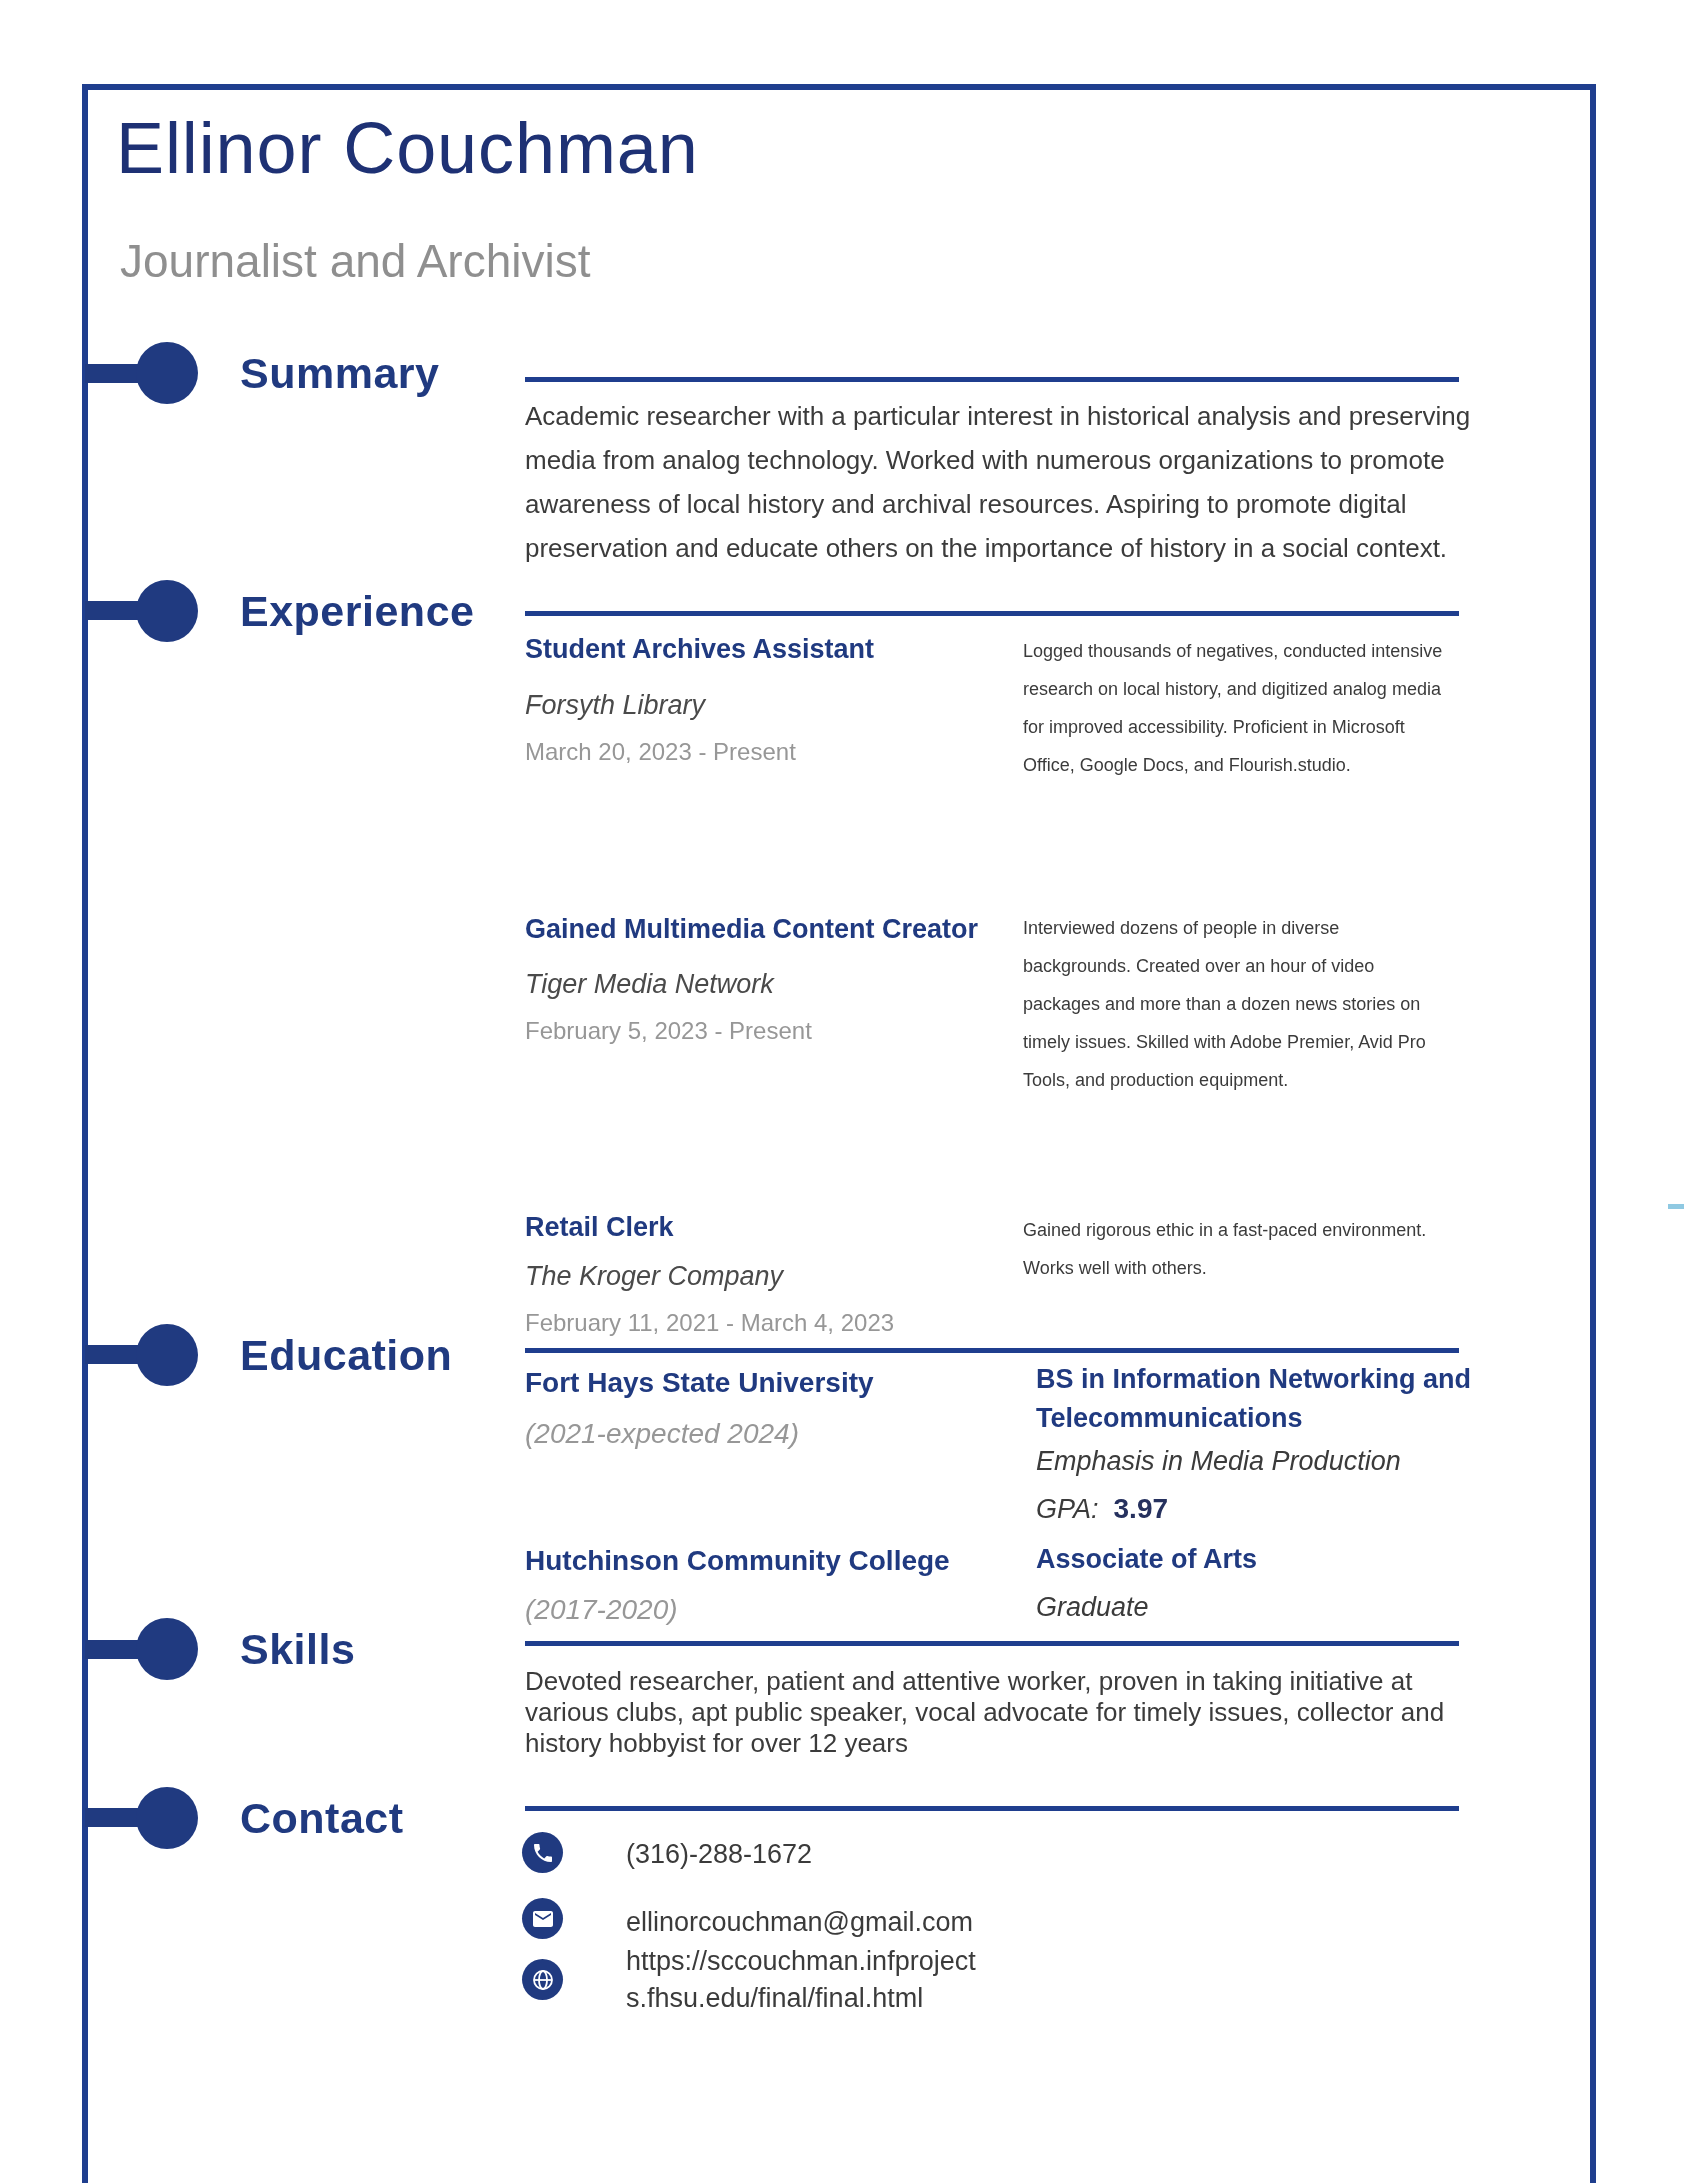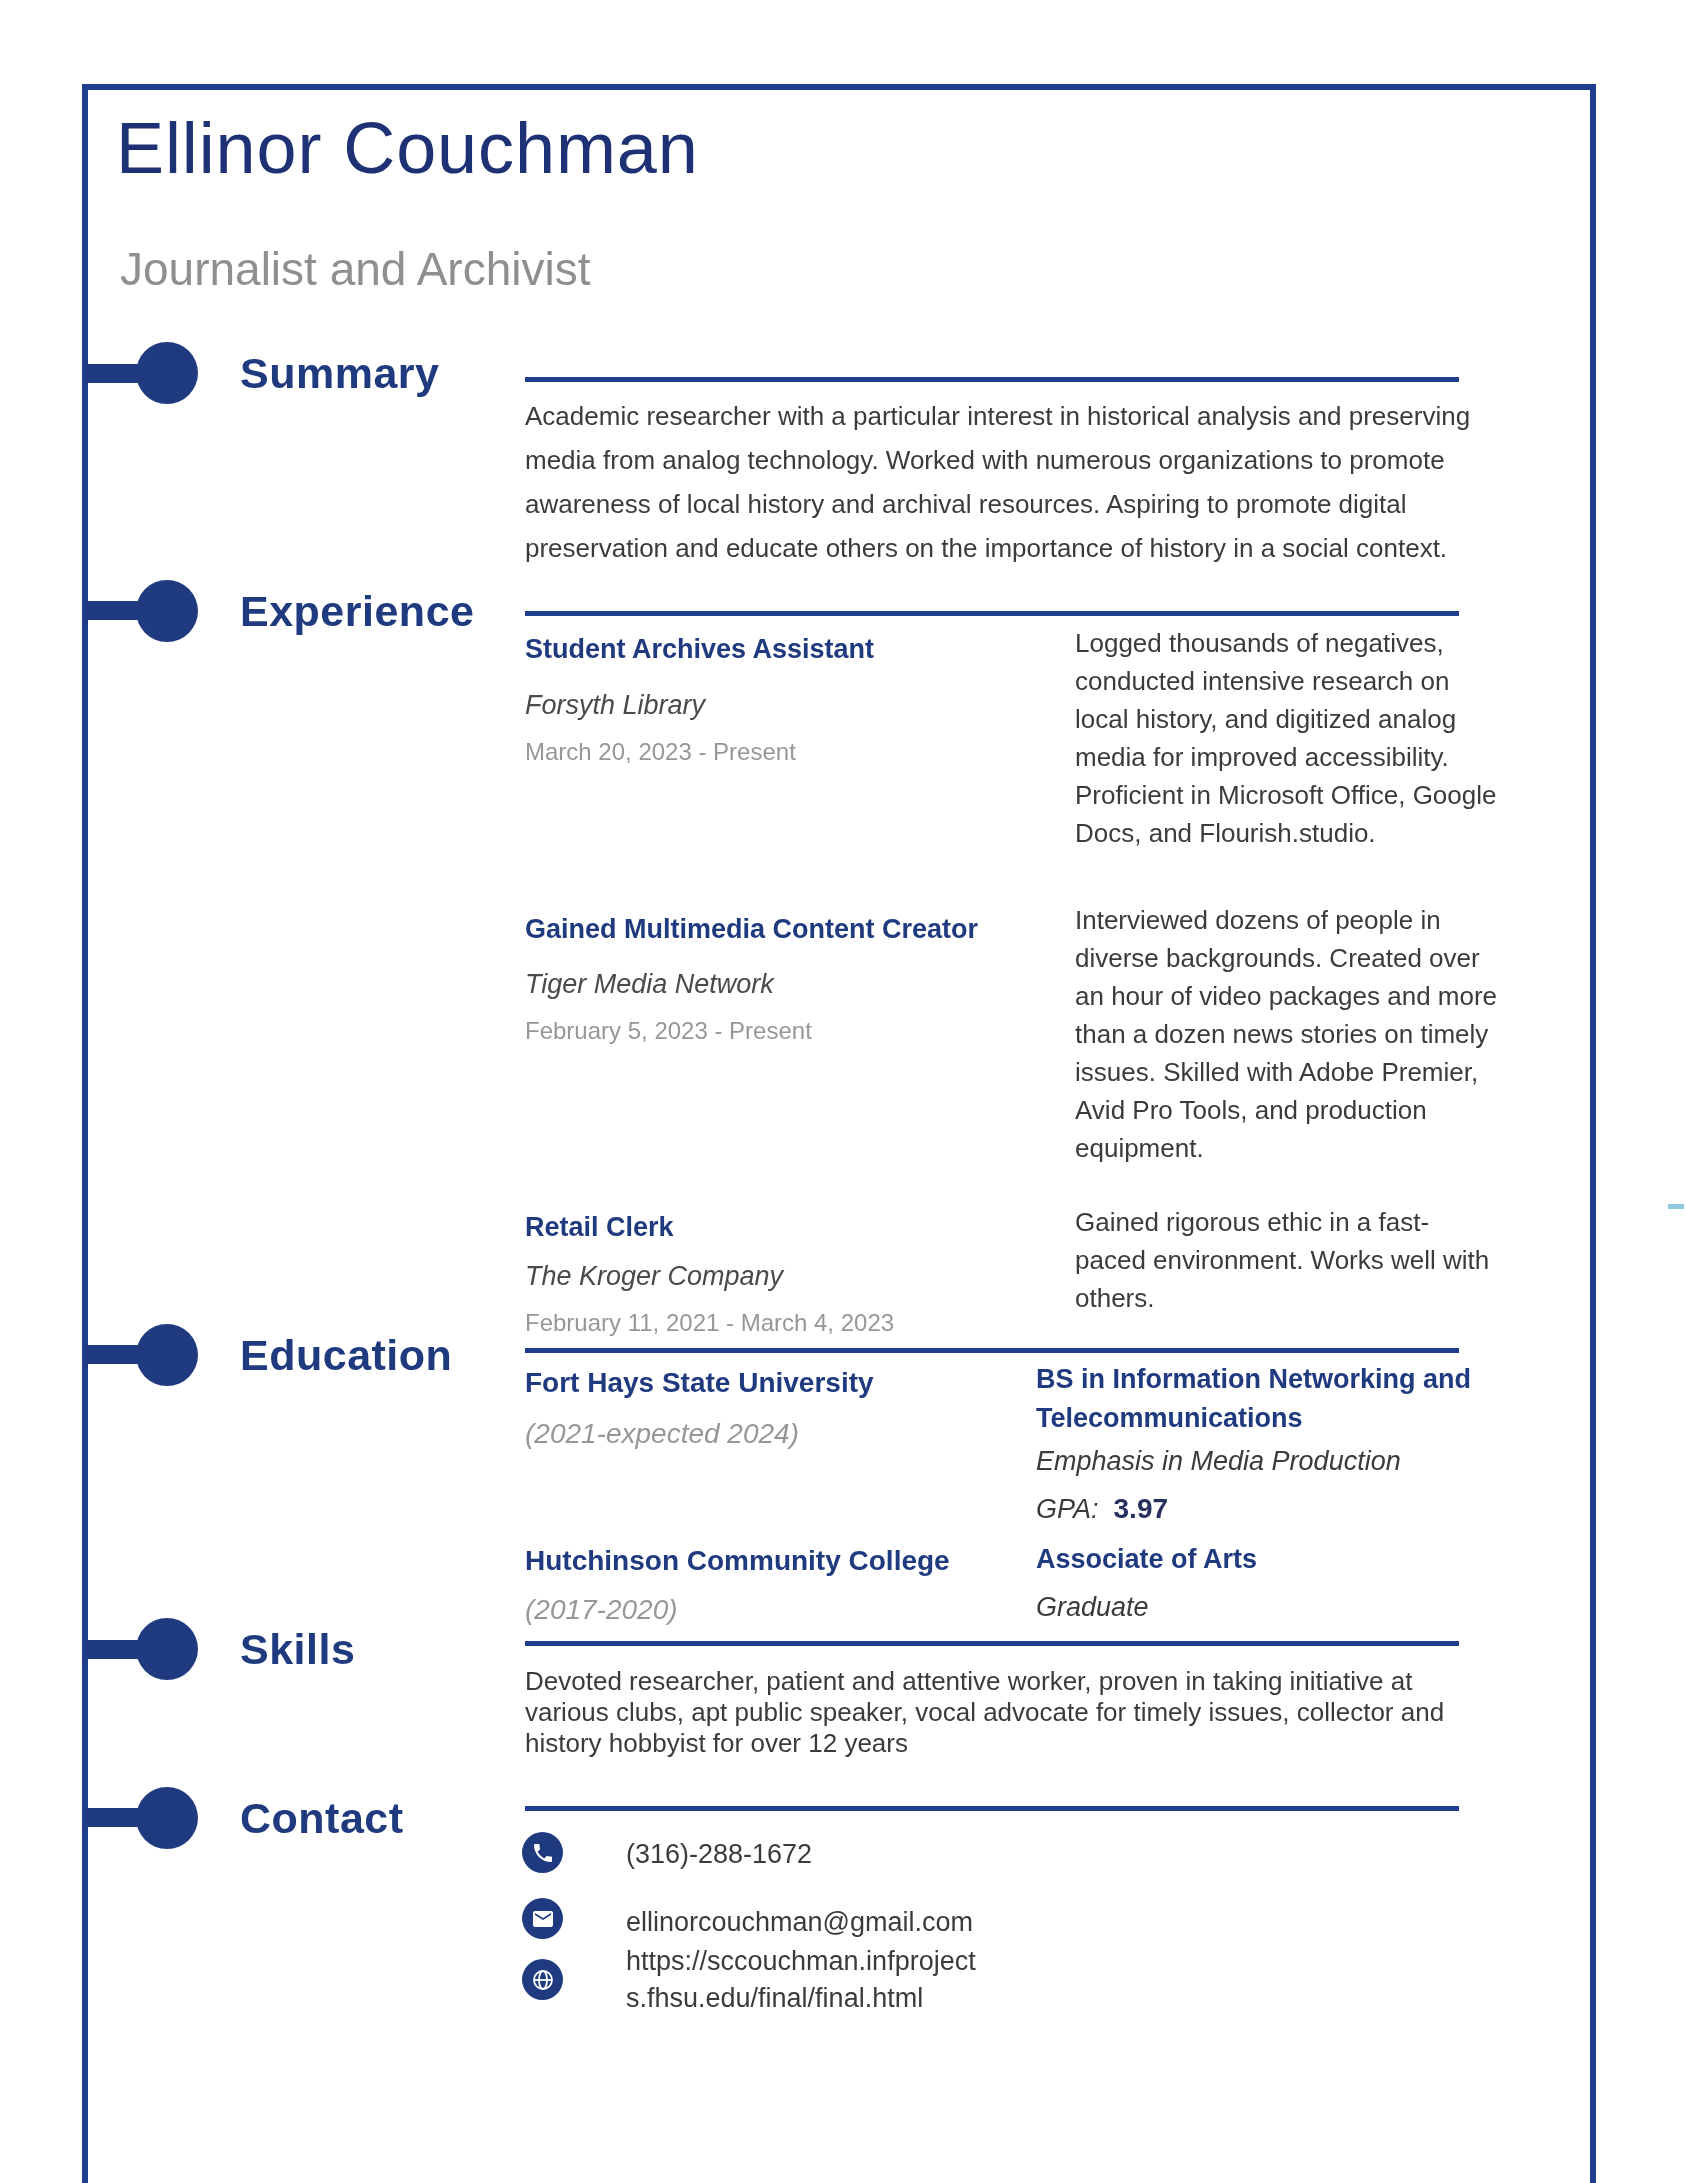--- a/index.html
+++ b/index.html
@@ -17,39 +17,39 @@
   .page{position:relative;width:1686px;height:2184px;background:#fff;}
 
   
   .frame-top{position:absolute;left:82px;top:84px;width:1513px;height:5.6px;background:var(--rule);}
   .frame-left{position:absolute;left:82px;top:84px;width:5.6px;height:2100px;background:var(--rule);}
   .frame-right{position:absolute;left:1590px;top:84px;width:5.6px;height:2100px;background:var(--rule);}
 
   
   .name{position:absolute;left:116px;top:103px;font-size:72px;font-weight:normal;
     letter-spacing:0.9px;color:var(--navy-dark);white-space:nowrap;line-height:1.25;}
-  .role{position:absolute;left:120px;top:234px;font-size:46px;color:var(--subtitle);white-space:nowrap;margin-top:8px;}
+  .role{position:absolute;left:120px;top:234px;font-size:46px;color:var(--subtitle);white-space:nowrap;}
 
   
   .marker-bar{position:absolute;left:85px;width:58px;height:19px;background:var(--navy);}
   .marker-circle{position:absolute;left:136px;width:62px;height:62px;border-radius:50%;background:var(--navy);}
   .section-title{position:absolute;left:240px;font-size:43px;font-weight:bold;letter-spacing:0.5px;
     color:var(--navy);white-space:nowrap;line-height:56px;}
 
   
   .rule{position:absolute;left:525px;width:934px;height:4.7px;background:var(--rule);}
 
   
   .para{position:absolute;left:525px;width:956px;font-size:26px;line-height:44px;color:var(--body);}
 
   
   .job-title{position:absolute;left:525px;font-size:27px;font-weight:bold;color:var(--navy);white-space:nowrap;line-height:36px;}
   .job-company{position:absolute;left:525px;font-size:27px;font-style:italic;color:var(--company);white-space:nowrap;line-height:36px;}
   .job-dates{position:absolute;left:525px;font-size:24px;color:var(--muted);white-space:nowrap;line-height:36px;}
-  .job-desc{position:absolute;left:1075px;width:423px;font-size:26px;line-height:38px;color:var(--body);}
+  .job-desc{position:absolute;left:1023px;width:423px;font-size:18px;line-height:38px;color:var(--body);margin-top:8px;}
 
   
   .school-name{position:absolute;left:525px;font-size:28px;font-weight:bold;color:var(--navy);white-space:nowrap;line-height:37px;}
   .school-dates{position:absolute;left:525px;font-size:28px;font-style:italic;color:var(--muted);white-space:nowrap;line-height:37px;}
   .degree{position:absolute;left:1036px;width:440px;font-size:27px;font-weight:bold;color:var(--navy);line-height:39px;}
   .degree-detail{position:absolute;left:1036px;width:440px;font-size:27px;font-style:italic;color:var(--body);line-height:37px;}
   .gpa-row{position:absolute;left:1036px;font-size:27px;line-height:37px;white-space:nowrap;}
   .gpa-label{font-style:italic;color:var(--body);}
   .gpa-value{font-weight:bold;color:#26315e;margin-left:15px;font-size:28px;}
 

